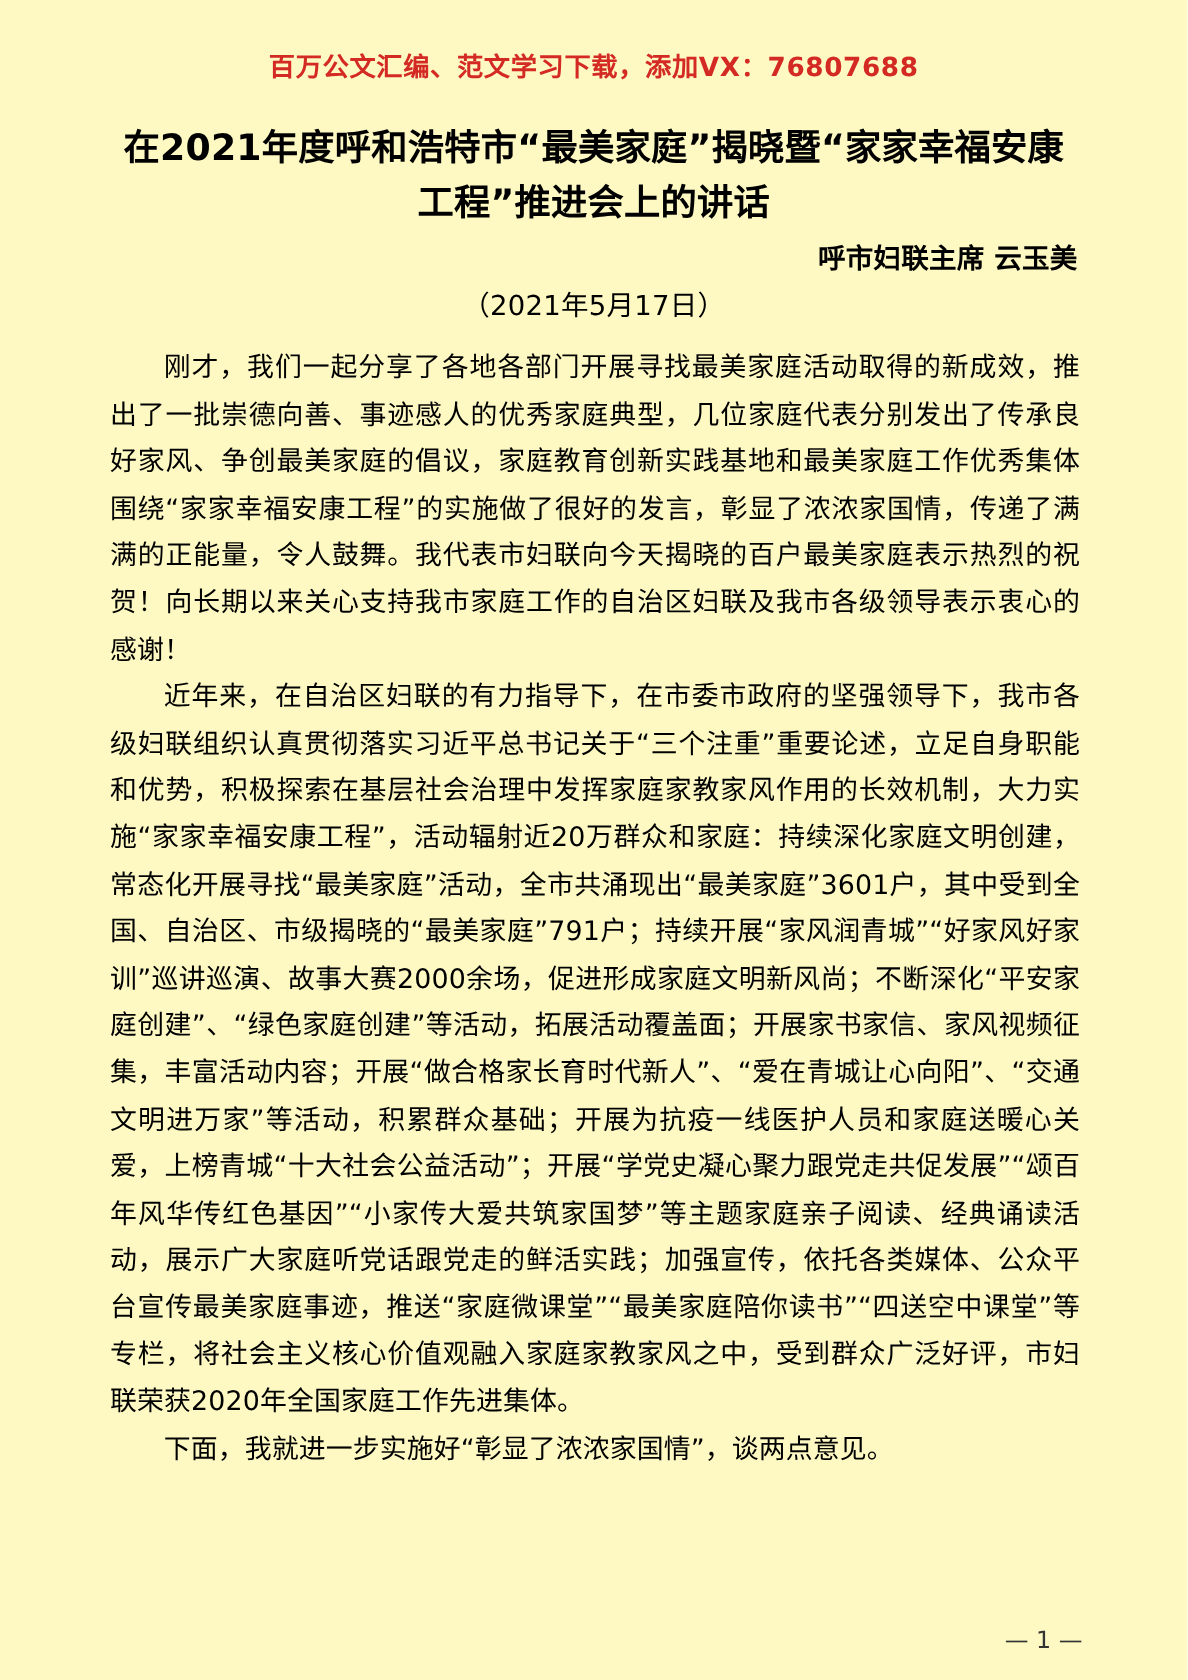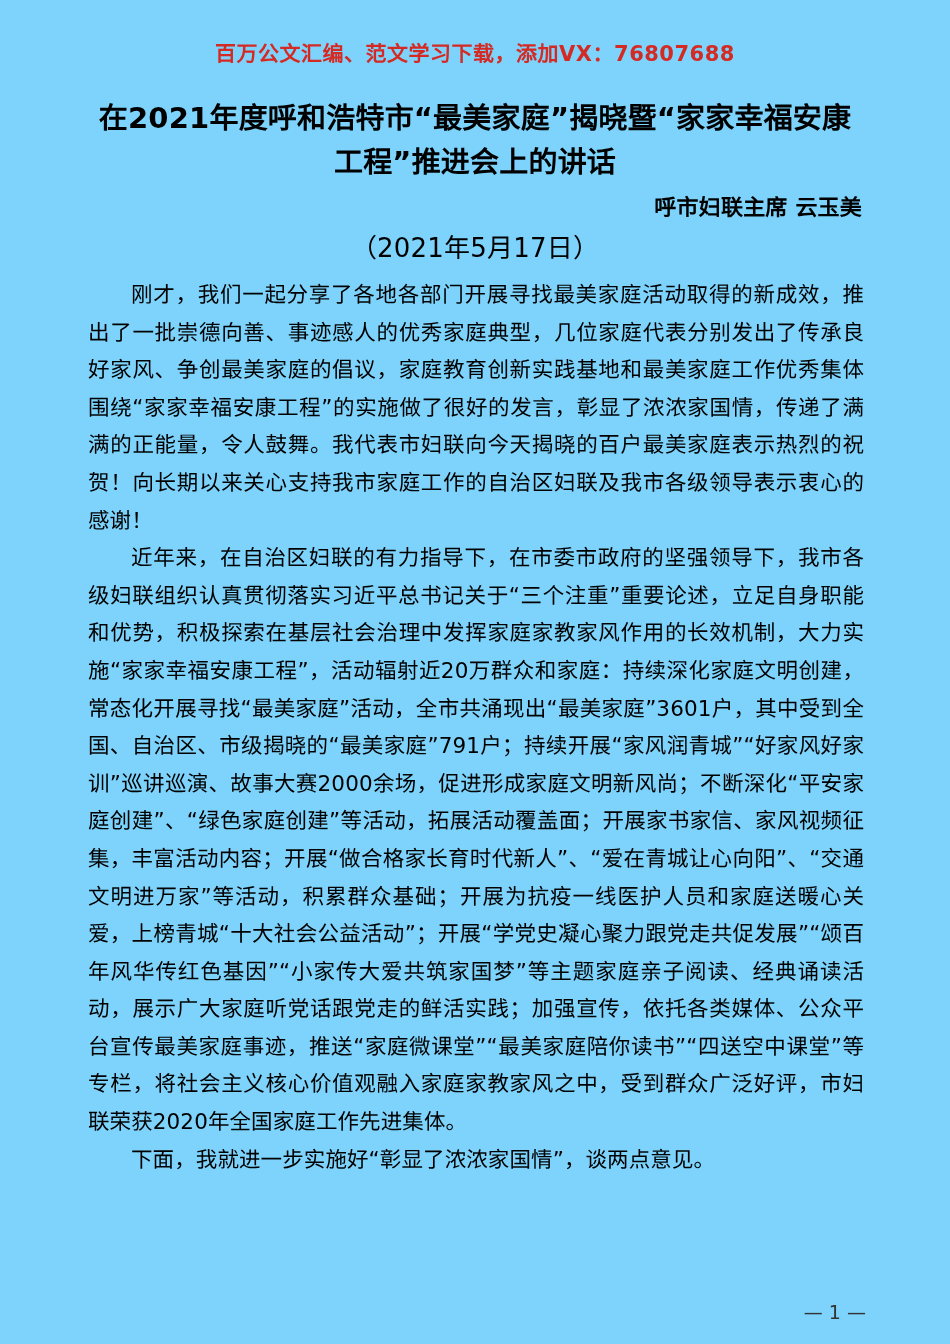--- a/index.html
+++ b/index.html
@@ -54,21 +54,21 @@
   }
   .doc-byline {
     font-size: 22px;
     font-weight: 700;
     text-align: right;
     line-height: 1.6;
     margin: 6px 0 0 0;
     letter-spacing: 0.2px;
   }
   .doc-date {
-    font-size: 26px;
+    font-size: 22px;
     font-weight: 400;
     text-align: center;
     line-height: 1.6;
     margin: 3px 0 0 0;
     letter-spacing: 0.2px;
   }
 
   
   .body-block {
     position: absolute;
@@ -102,21 +102,21 @@
     padding-right: 84px;
     box-sizing: border-box;
     font-size: 19px;
     line-height: 1.4;
     color: #333333;
   }
 </style>
 </head>
 <body>
 
-<div class="page" style="background: #7dd3fc; color: rgb(0, 0, 0); padding-left: 12px;">
+<div class="page" style="background: #fef9c3; color: rgb(0, 0, 0); padding-left: 12px;">
 
   <div class="promo-header" style="color: rgb(212, 42, 36);">百万公文汇编、范文学习下载，添加VX：76807688</div>
 
   <div class="title-block">
     <h1 class="doc-title">在2021年度呼和浩特市“最美家庭”揭晓暨“家家幸福安康工程”推进会上的讲话</h1>
     <div class="doc-byline">呼市妇联主席 云玉美</div>
     <div class="doc-date">（2021年5月17日）</div>
   </div>
 
   <div class="body-block">

